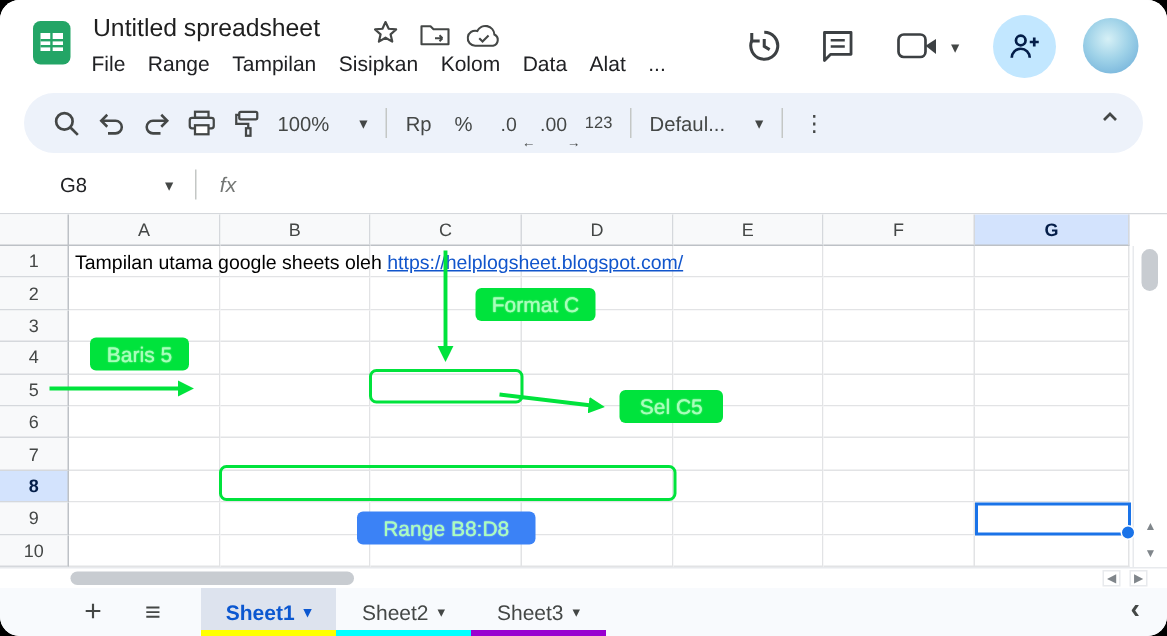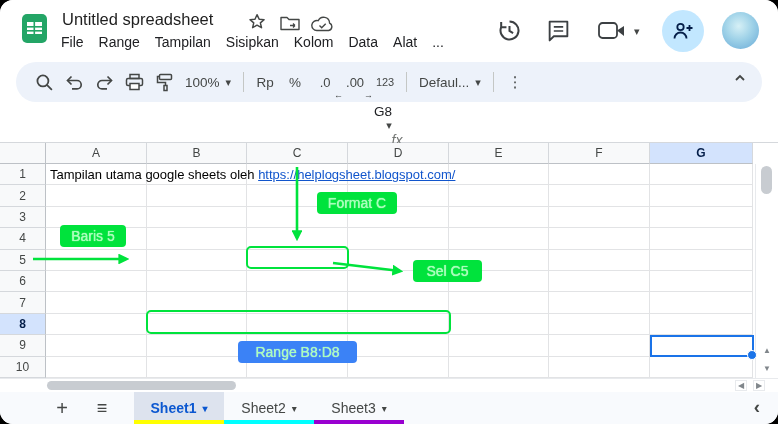--- a/index.html
+++ b/index.html
@@ -14,24 +14,24 @@
   .rt-ic{position:absolute;top:17px;}
   .share{position:absolute;left:662px;top:10px;width:42px;height:42px;border-radius:50%;background:#c2e7ff;display:flex;align-items:center;justify-content:center;}
   .avatar{position:absolute;left:722px;top:12px;width:37px;height:37px;border-radius:50%;background:radial-gradient(circle at 45% 38%,#d6f0f6 0%,#9fd2e8 45%,#66a8d6 100%);}
   .caret{font-size:11px;color:#444746;}
   
   .tbar{position:absolute;left:16px;top:62px;width:746px;height:40px;background:#edf2fa;border-radius:20px;display:flex;align-items:center;font-size:13.5px;color:#444746;}
   .tbtn{display:flex;align-items:center;justify-content:center;min-width:30px;height:30px;position:relative;}
   .tdiv{width:1px;height:20px;background:#c4c7c5;margin:0 6px;}
   .decwrap{position:relative;padding:0 4px;font-size:13px;}
   .decarrow{position:absolute;bottom:-3px;right:-3px;font-size:9px;}
-  .zoomsel,.fontsel{display:flex;align-items:center;gap:6px;padding:0 6px;}
+  .zoomsel,.fontsel{display:flex;align-items:center;gap:20px;padding:0 6px;}
   .collapse{position:absolute;right:14px;top:8px;}
   
-  .fbar{position:absolute;left:0;top:104px;width:778px;height:38px;background:#fff;border-bottom:1px solid #d5d8dc;display:flex;align-items:center;flex-direction:column;}
+  .fbar{position:absolute;left:0;top:104px;width:778px;height:38px;background:#fff;border-bottom:1px solid #d5d8dc;display:flex;align-items:center;}
   .namebox{width:70px;padding-left:40px;font-size:13.5px;color:#202124;}
   .fx{font-style:italic;color:#747775;font-size:14px;margin-left:16px;}
   
   .grid{position:absolute;left:0;top:143px;width:778px;height:249px;background:#fff;}
   .corner{position:absolute;left:0;top:0;width:46px;height:21px;background:#f8f9fa;border-right:1px solid #bdc1c6;border-bottom:1px solid #bdc1c6;box-sizing:border-box;}
   .colhs{position:absolute;left:46px;top:0;display:flex;height:21px;}
   .colh{box-sizing:border-box;border-right:1px solid #d5d8dc;border-bottom:1px solid #bdc1c6;background:#f8f9fa;font-size:12px;color:#444746;display:flex;align-items:center;justify-content:center;}
   .colh.hl{background:#d3e3fd;color:#041e49;font-weight:bold;}
   .rowhs{position:absolute;left:0;top:21px;width:46px;}
   .rowh{box-sizing:border-box;border-right:1px solid #bdc1c6;border-bottom:1px solid #d5d8dc;background:#f8f9fa;font-size:12px;color:#444746;display:flex;align-items:center;justify-content:center;}

